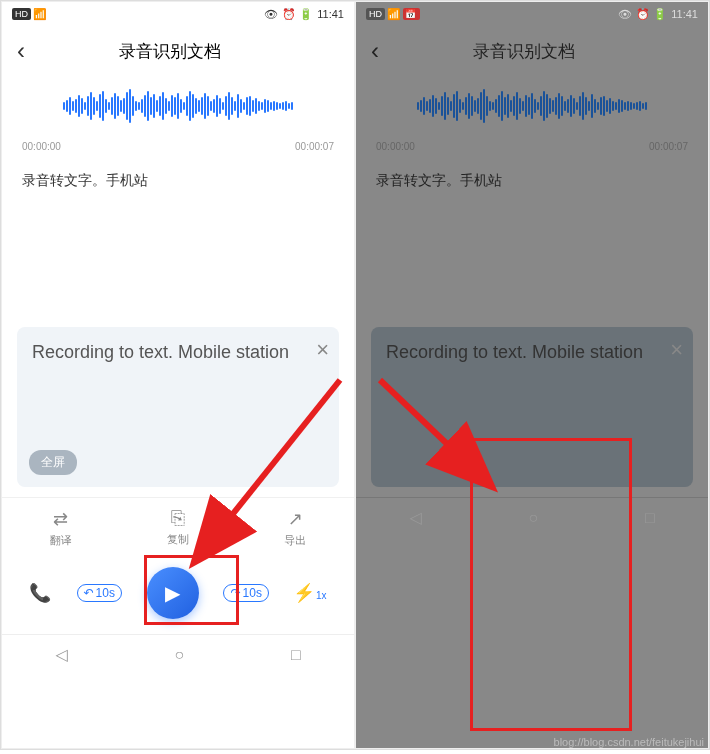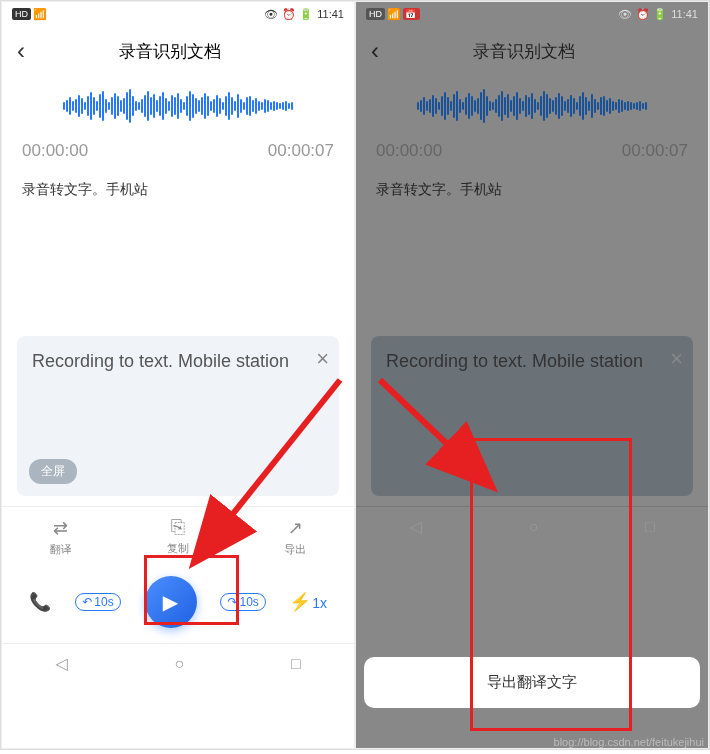--- a/index.html
+++ b/index.html
@@ -20,21 +20,21 @@
     .header { height: 50px; display: flex; align-items: center; padding: 0 15px; }
     .back-chevron { font-size: 24px; color: #333; flex-shrink: 0; }
     .phone.dimmed .back-chevron { color: #222; }
     .header-title { flex: 1; text-align: center; font-size: 17px; font-weight: 500; margin-right: 24px; }
     .phone.dimmed .header-title { color: #222; }
     
     .waveform { height: 60px; display: flex; align-items: center; justify-content: center; gap: 1px; padding: 0 15px; }
     .wave-bar { width: 2px; background: #2978ff; border-radius: 1px; }
     .phone.dimmed .wave-bar { background: #1a5299; }
     
-    .time-row { display: flex; justify-content: space-between; padding: 5px 20px; font-size: 17px; color: #999; }
+    .time-row { display: flex; justify-content: space-between; padding: 5px 20px; font-size: 10px; color: #999; }
     .phone.dimmed .time-row { color: #666; }
     
     .text-area { padding: 15px 20px; font-size: 14px; color: #333; min-height: 160px; }
     .phone.dimmed .text-area { color: #222; }
     
     .translation-card { margin: 10px 15px; background: #f0f4f8; border-radius: 8px; padding: 15px; position: relative; min-height: 160px; }
     .phone.dimmed .translation-card { background: #6a7278; }
     .close-x { position: absolute; top: 10px; right: 10px; font-size: 22px; color: #888; }
     .translation-text { font-size: 18px; color: #555; }
     .phone.dimmed .translation-text { color: #333; }
@@ -191,21 +191,21 @@
         <span class="tab-icon">↗</span>
         <span>导出</span>
       </div>
     </div>
 
     <div class="playback-row">
       <span class="pb-icon">📞</span>
       <span class="seek-btn">↶<span>10s</span></span>
       <div class="play-btn">▶</div>
       <span class="seek-btn">↷<span>10s</span></span>
-      <span class="pb-icon">⚡<span style="font-size:14px">1x</span></span>
+      <span class="pb-icon">⚡<span style="font-size:10px">1x</span></span>
     </div>
 
     <div class="nav-bar">
       <span class="nav-icon">◁</span>
       <span class="nav-icon">○</span>
       <span class="nav-icon">□</span>
     </div>
   </div>
 
   <div class="phone dimmed">
@@ -316,21 +316,20 @@
 
     <div class="text-area">录音转文字。手机站</div>
 
     <div class="translation-card">
       <span class="close-x">×</span>
       <div class="translation-text">Recording to text. Mobile station</div>
     </div>
     </div>
 
     <div class="action-sheet">
-      <div class="sheet-btn">导出翻译文字</div>
     </div>
 
     <div class="nav-bar" style="background:#888;border-top:1px solid #777">
       <span class="nav-icon">◁</span>
       <span class="nav-icon">○</span>
       <span class="nav-icon">□</span>
     </div>
   </div>
 </div>
 

